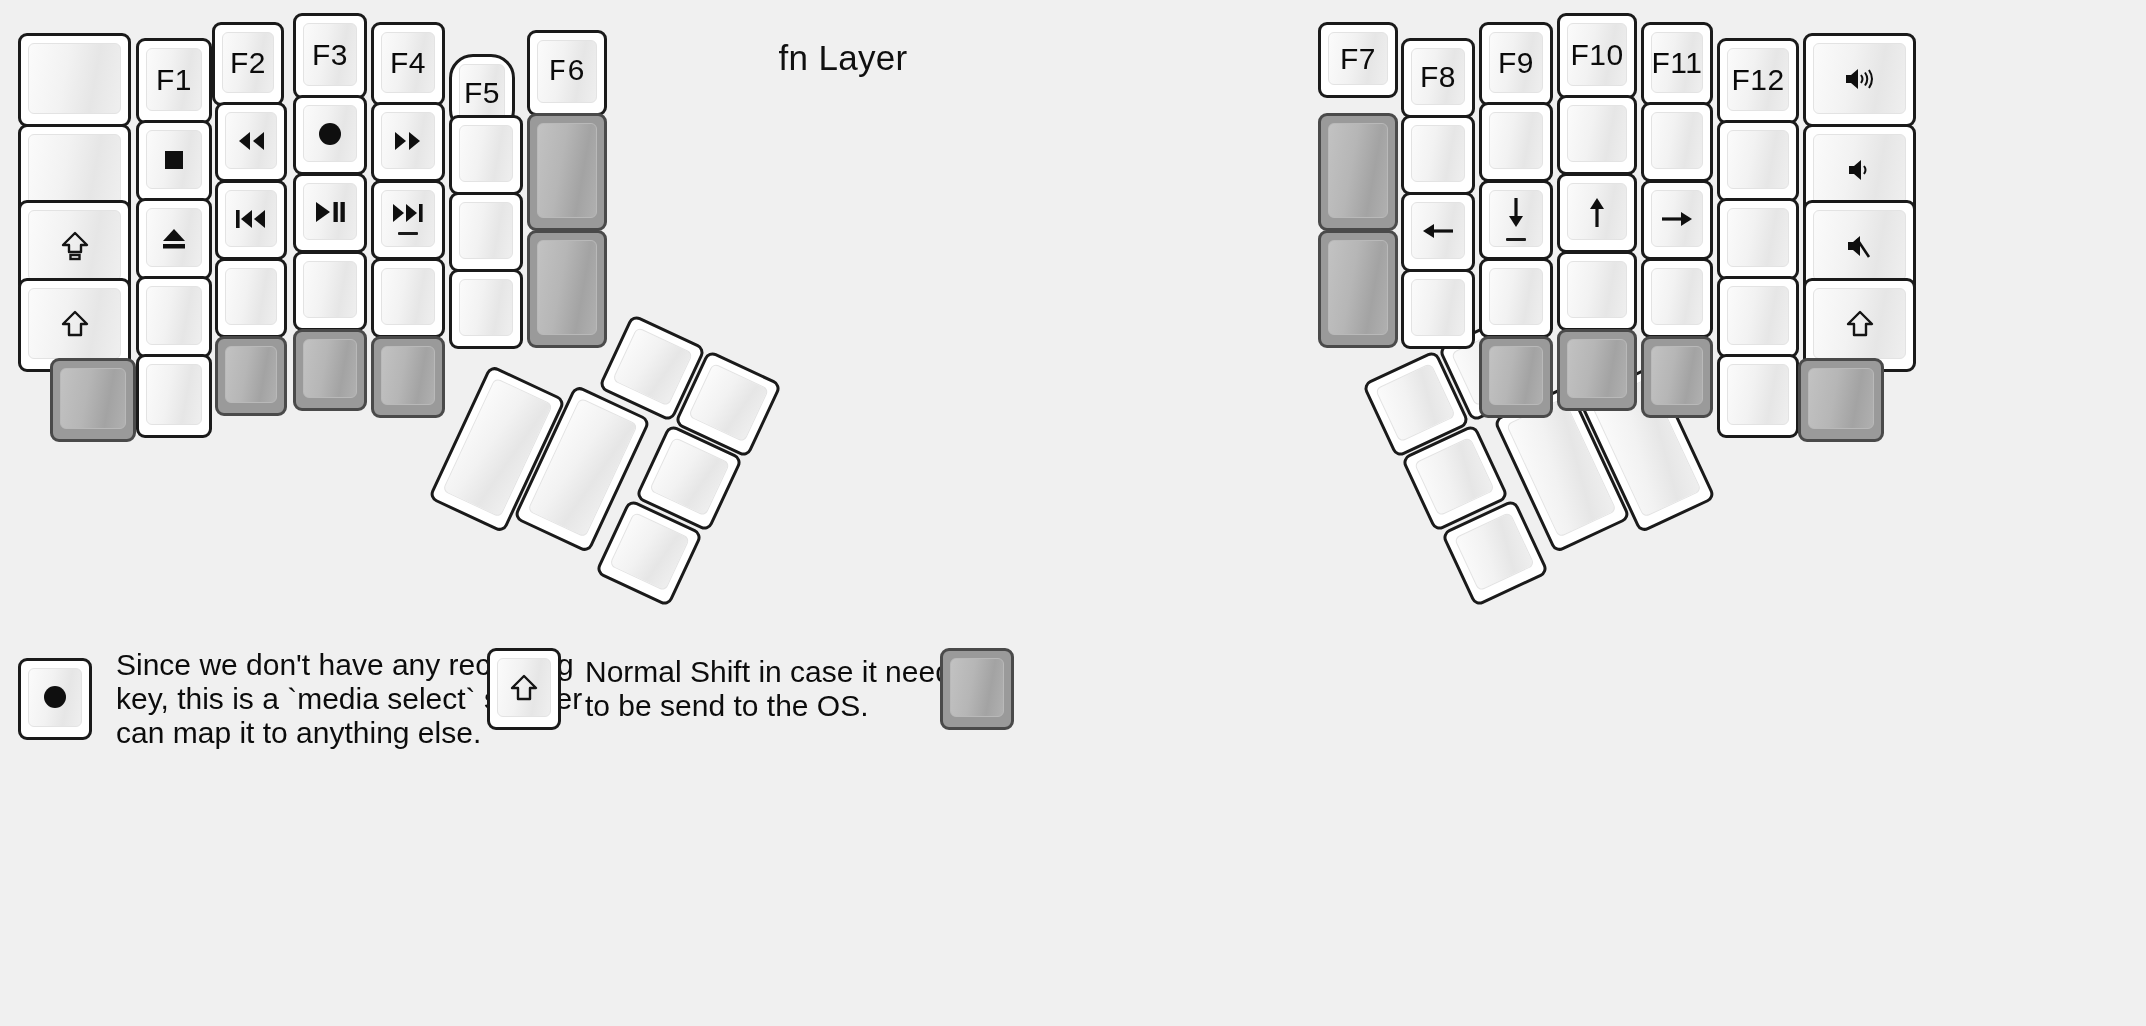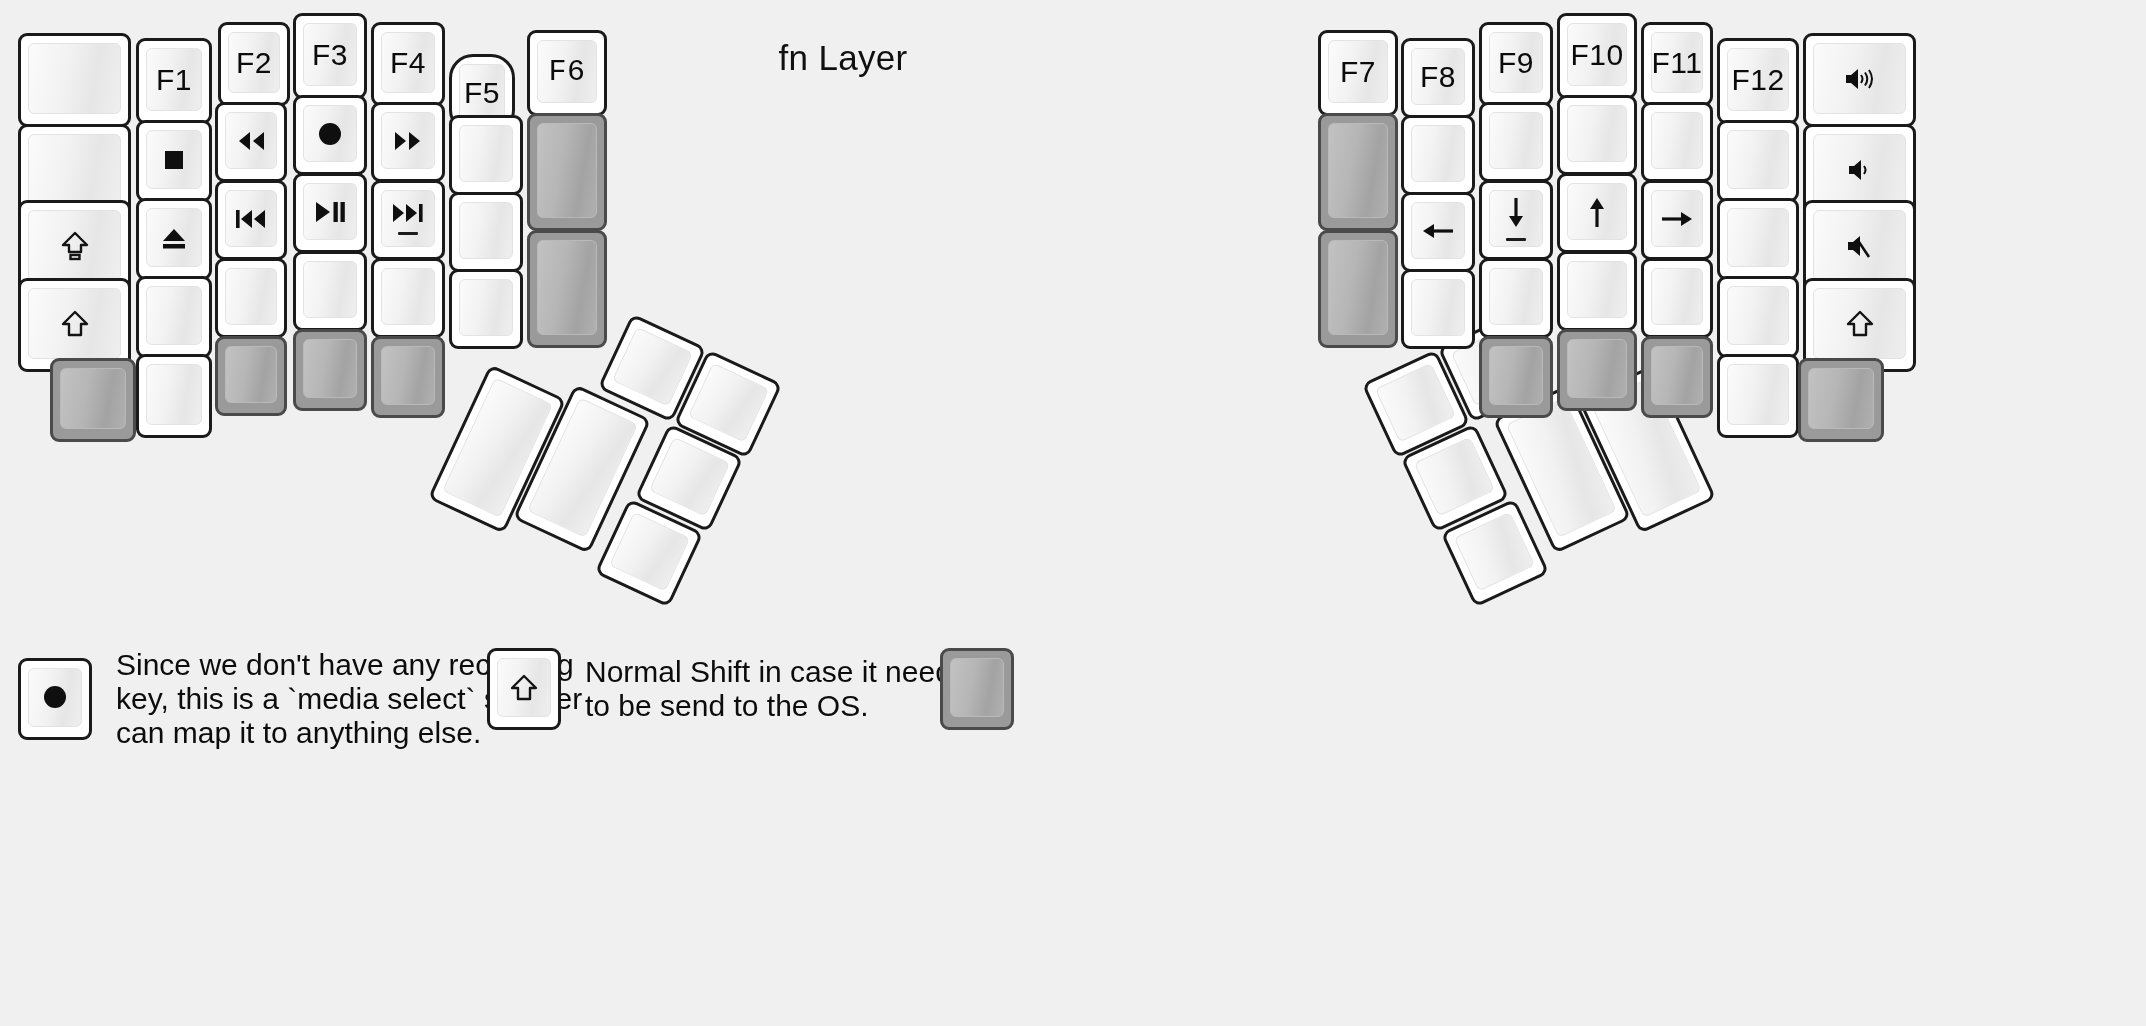--- a/index.html
+++ b/index.html
@@ -144,21 +144,21 @@
         </span>
       </div>
     </div>
     <div class="key" style="left:136px;top:276px;width:76px;height:82px;">
       <div class="cap"></div>
     </div>
     <div class="key" style="left:136px;top:354px;width:76px;height:84px;">
       <div class="cap"></div>
     </div>
 
-    <div class="key" style="left:218px;top:22px;width:72px;height:84px;text-align:center;">
+    <div class="key" style="left:212px;top:22px;width:72px;height:84px;text-align:center;">
       <div class="cap">
           <span class="lg fl">F2</span>
         </div>
     </div>
     <div class="key" style="left:215px;top:102px;width:72px;height:80px;">
       <div class="cap">
         <span class="lg">
           <svg width="30" height="20" viewBox="0 0 30 20">
               <path d="M14 1 V19 L3 10 Z" fill="#0f0f0f"></path>
               <path d="M28 1 V19 L17 10 Z" fill="#0f0f0f"></path>
@@ -315,21 +315,21 @@
     <div class="key" style="left:1414px;top:437px;width:82px;height:82px;transform:rotate(-25deg);transform-origin:center;">
       <div class="cap"></div>
     </div>
     <div class="key" style="left:1454px;top:512px;width:82px;height:82px;transform:rotate(-25deg);transform-origin:center;">
       <div class="cap"></div>
     </div>
   </div>
 
   <div>
 
-    <div class="key" style="left:1318px;top:30px;width:80px;height:86px;text-align:center;">
+    <div class="key" style="left:1318px;top:22px;width:80px;height:76px;text-align:center;">
       <div class="cap">
           <span class="lg fl">F7</span>
         </div>
     </div>
     <div class="key trans" style="left:1318px;top:113px;width:80px;height:118px;">
       <div class="cap"></div>
     </div>
     <div class="key trans" style="left:1318px;top:230px;width:80px;height:118px;">
       <div class="cap"></div>
     </div>

